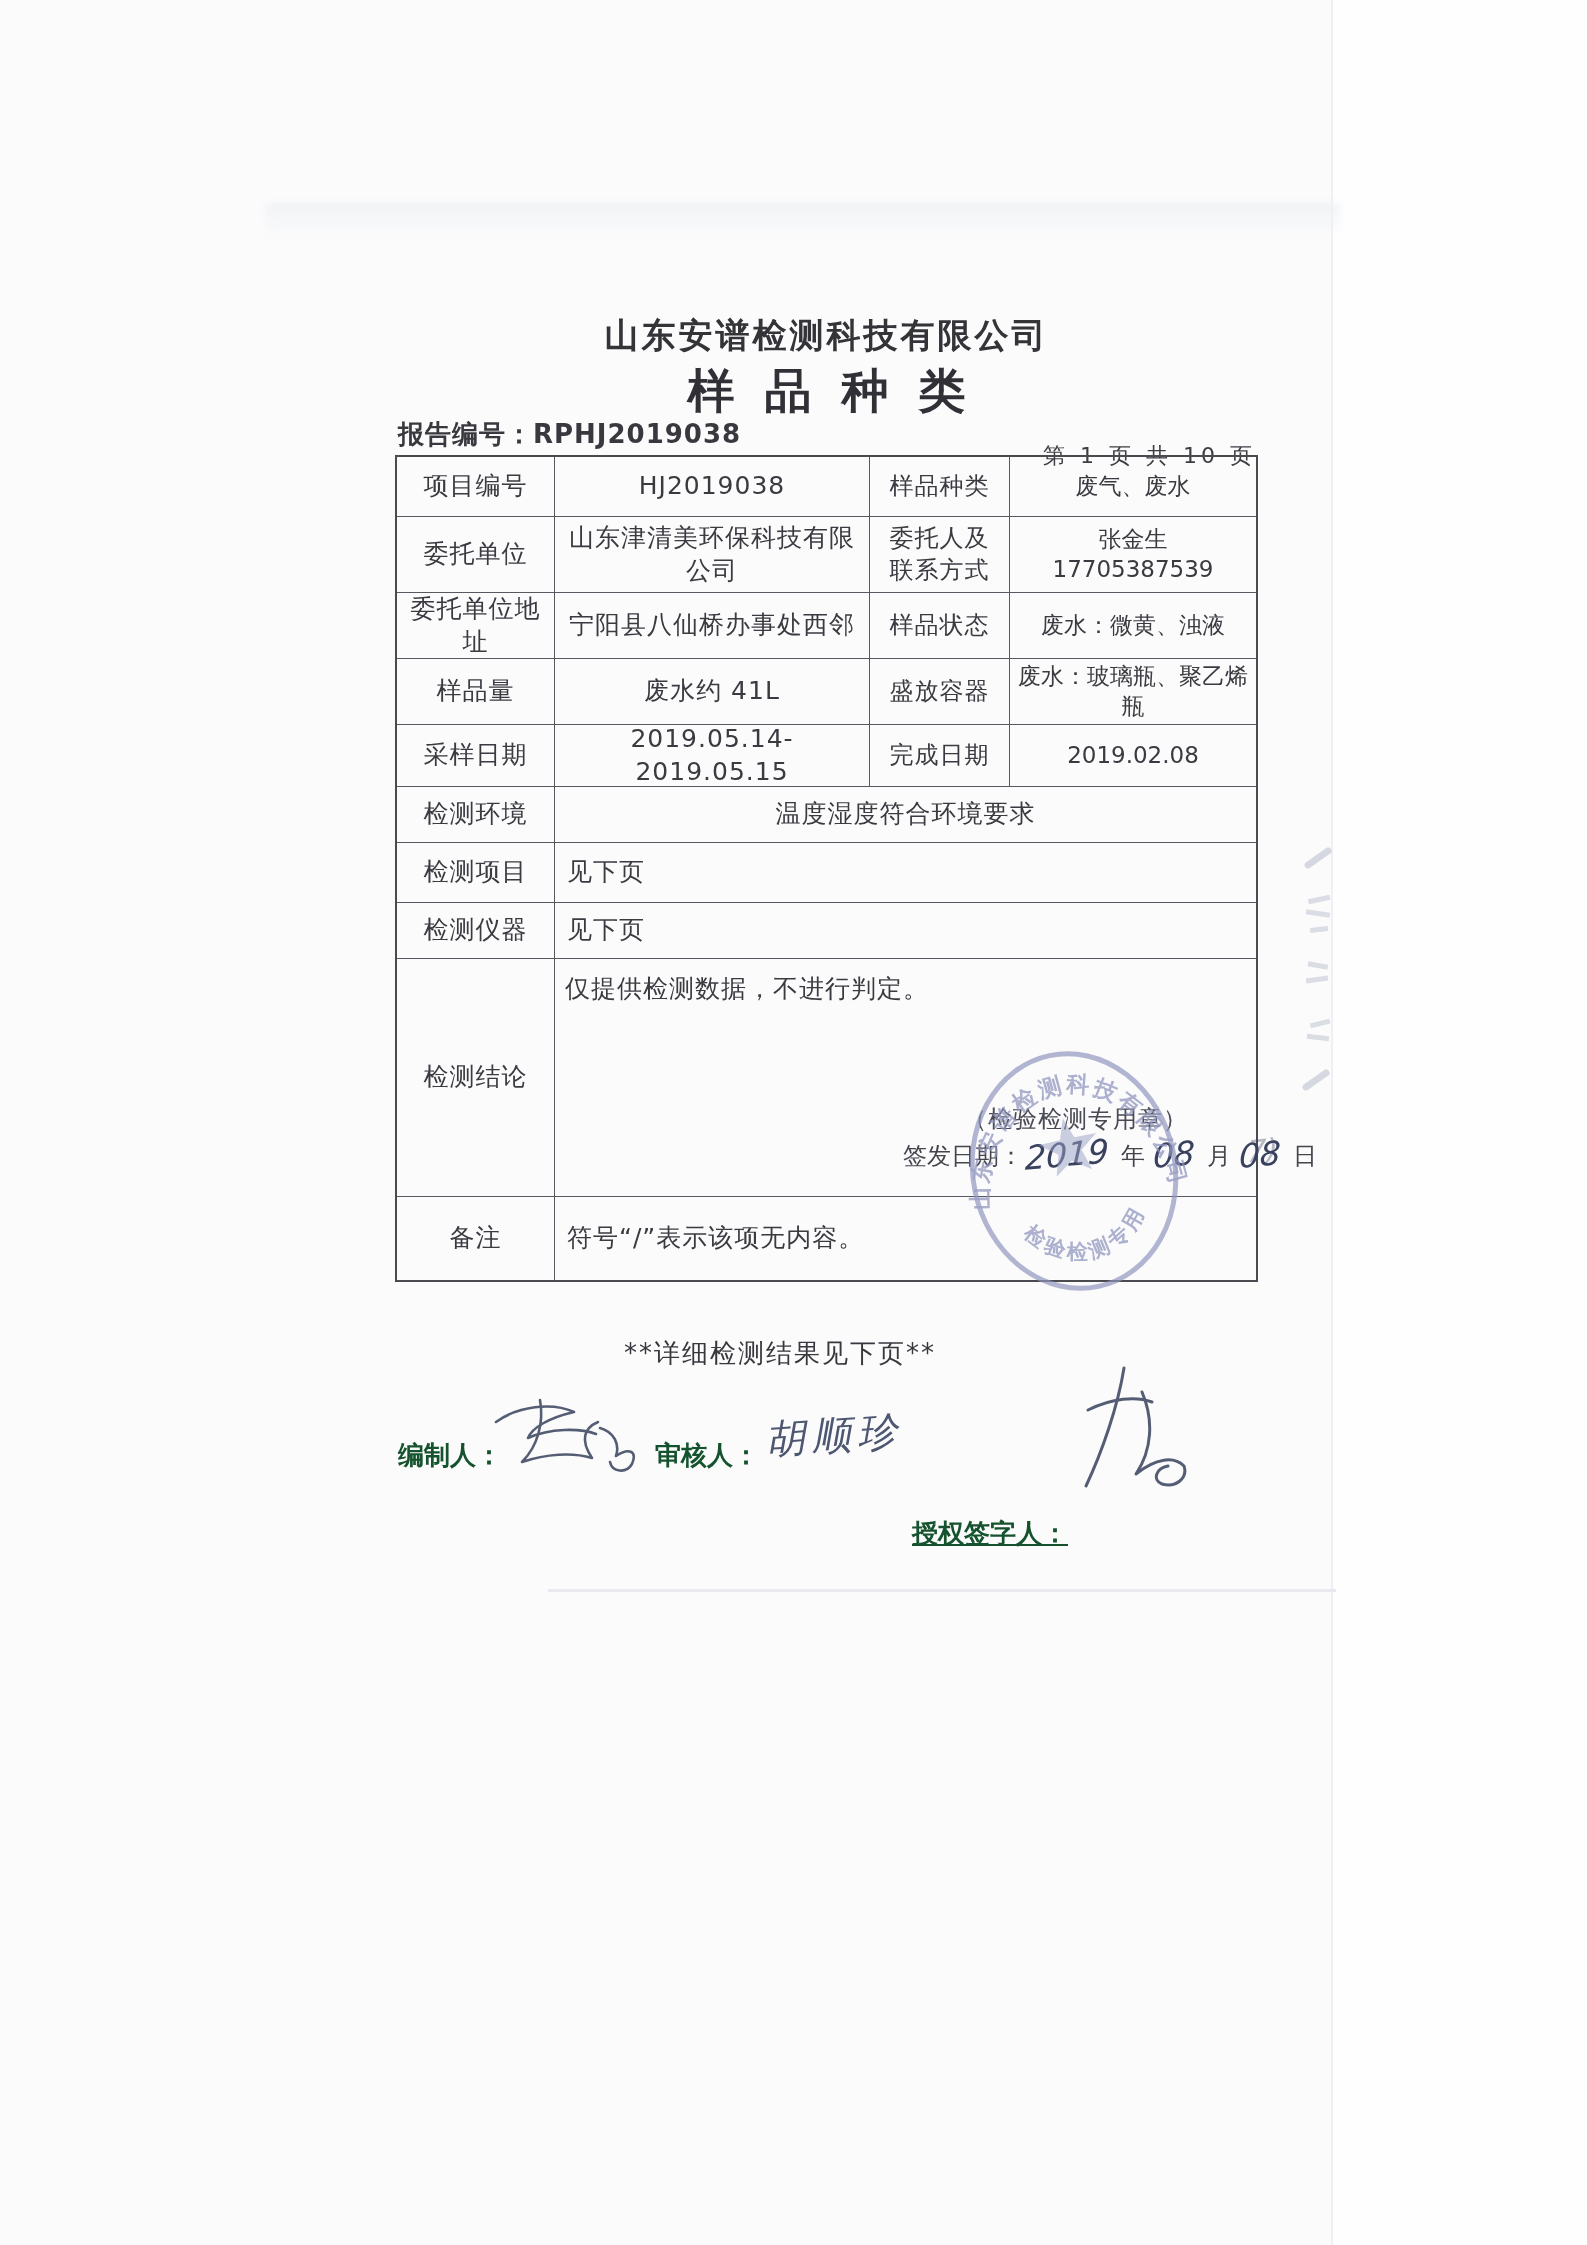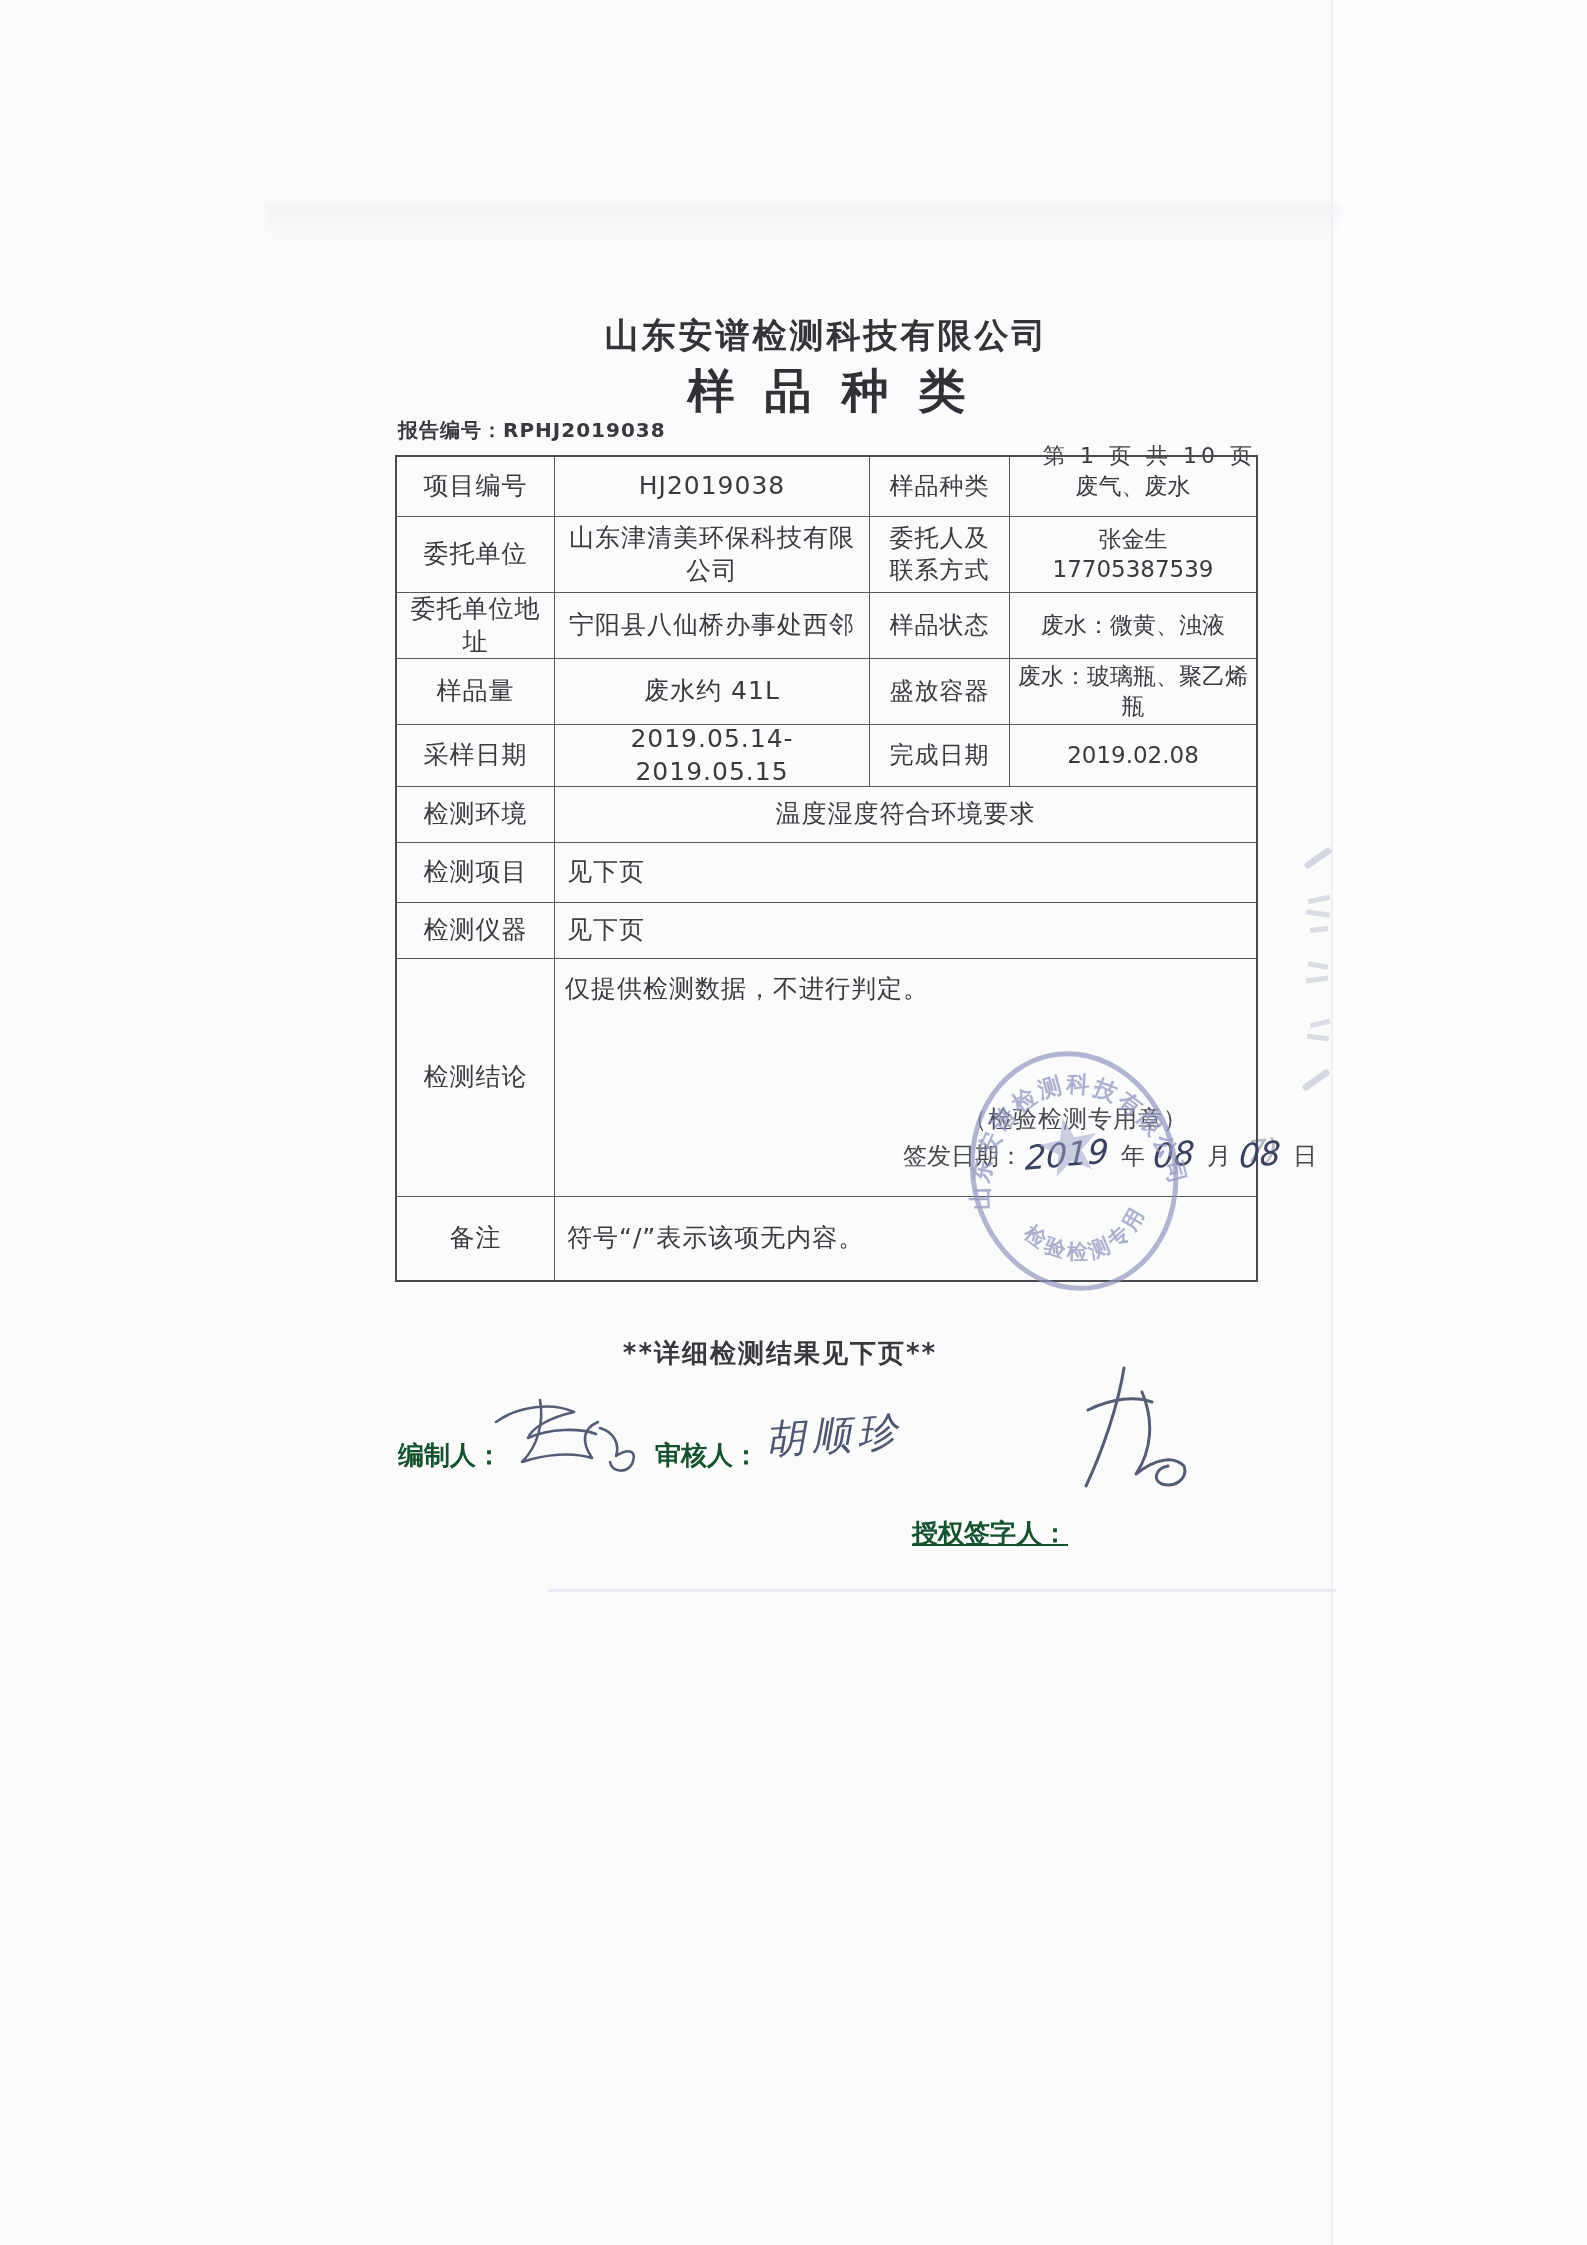--- a/index.html
+++ b/index.html
@@ -17,21 +17,21 @@
     background:linear-gradient(180deg,#eef0f3 0%,rgba(255,255,255,0) 85%);
     filter:blur(3px);opacity:.75;}
   .faint-line{left:548px;top:1589px;width:788px;height:3px;background:#e4e6ed;opacity:.85;}
   .bleed{left:1298px;top:845px;}
   
   .company{left:395px;top:313px;width:863px;text-align:center;
     font-size:34px;font-weight:bold;letter-spacing:3px;color:#333338;}
   .rtitle{left:395px;top:360px;width:863px;text-align:center;
     font-size:47px;font-weight:bold;letter-spacing:30px;padding-left:30px;
     box-sizing:border-box;color:#303036;}
-  .repno{left:398px;top:417px;font-size:20px;font-weight:600;letter-spacing:1px;color:#38383e;}
+  .repno{left:398px;top:417px;font-size:26px;font-weight:600;letter-spacing:1px;color:#38383e;}
   .pageinfo{right:331px;top:441px;font-size:22px;letter-spacing:4px;color:#3c3c42;}
   
   .tbl{left:395px;top:455px;width:863px;border:2px solid #4a4a51;box-sizing:border-box;}
   .trow{display:flex;box-sizing:border-box;border-bottom:1.6px solid #585860;}
   .trow:last-child{border-bottom:none;}
   .c{box-sizing:border-box;display:flex;align-items:center;justify-content:center;
     text-align:center;padding:20px 8px;font-size:25px;letter-spacing:1px;line-height:1.3;}
   .c1{width:158px;border-right:1.6px solid #585860;flex:none;}
   .c2{width:315px;border-right:1.6px solid #585860;flex:none;}
   .c3{width:140px;border-right:1.6px solid #585860;flex:none;font-size:24px;}
@@ -46,21 +46,21 @@
   .issue-line .unit{margin:0 6px 0 10px;}
   .hw{display:inline-block;font-style:italic;font-size:33px;color:#39415e;
     transform:rotate(-5deg) skewX(-7deg);position:relative;top:2px;margin:0 2px;}
   .hw-ghost{position:absolute;left:8px;top:-2px;opacity:.35;font-size:30px;}
   .hw-day{position:relative;}
   
   .stamp{left:964px;top:1046px;width:220px;height:250px;opacity:.85;
     transform:rotate(-12deg);}
   
   .footnote{left:395px;top:1336px;width:770px;text-align:center;
-    font-size:26px;font-weight:bold;letter-spacing:2px;color:#37373d;}
+    font-size:26px;font-weight:normal;letter-spacing:2px;color:#37373d;}
   .sig-label{font-size:26px;font-weight:600;color:#14532d;white-space:nowrap;}
   .reviewer-hw{left:765px;top:1408px;font-size:40px;font-style:italic;
     color:#3c4663;letter-spacing:6px;transform:rotate(-4deg);opacity:.9;}
   .ink{stroke:#434d66;fill:none;stroke-linecap:round;stroke-linejoin:round;opacity:.9;}
 </style>
 </head>
 <body>
 
 <div>
 

